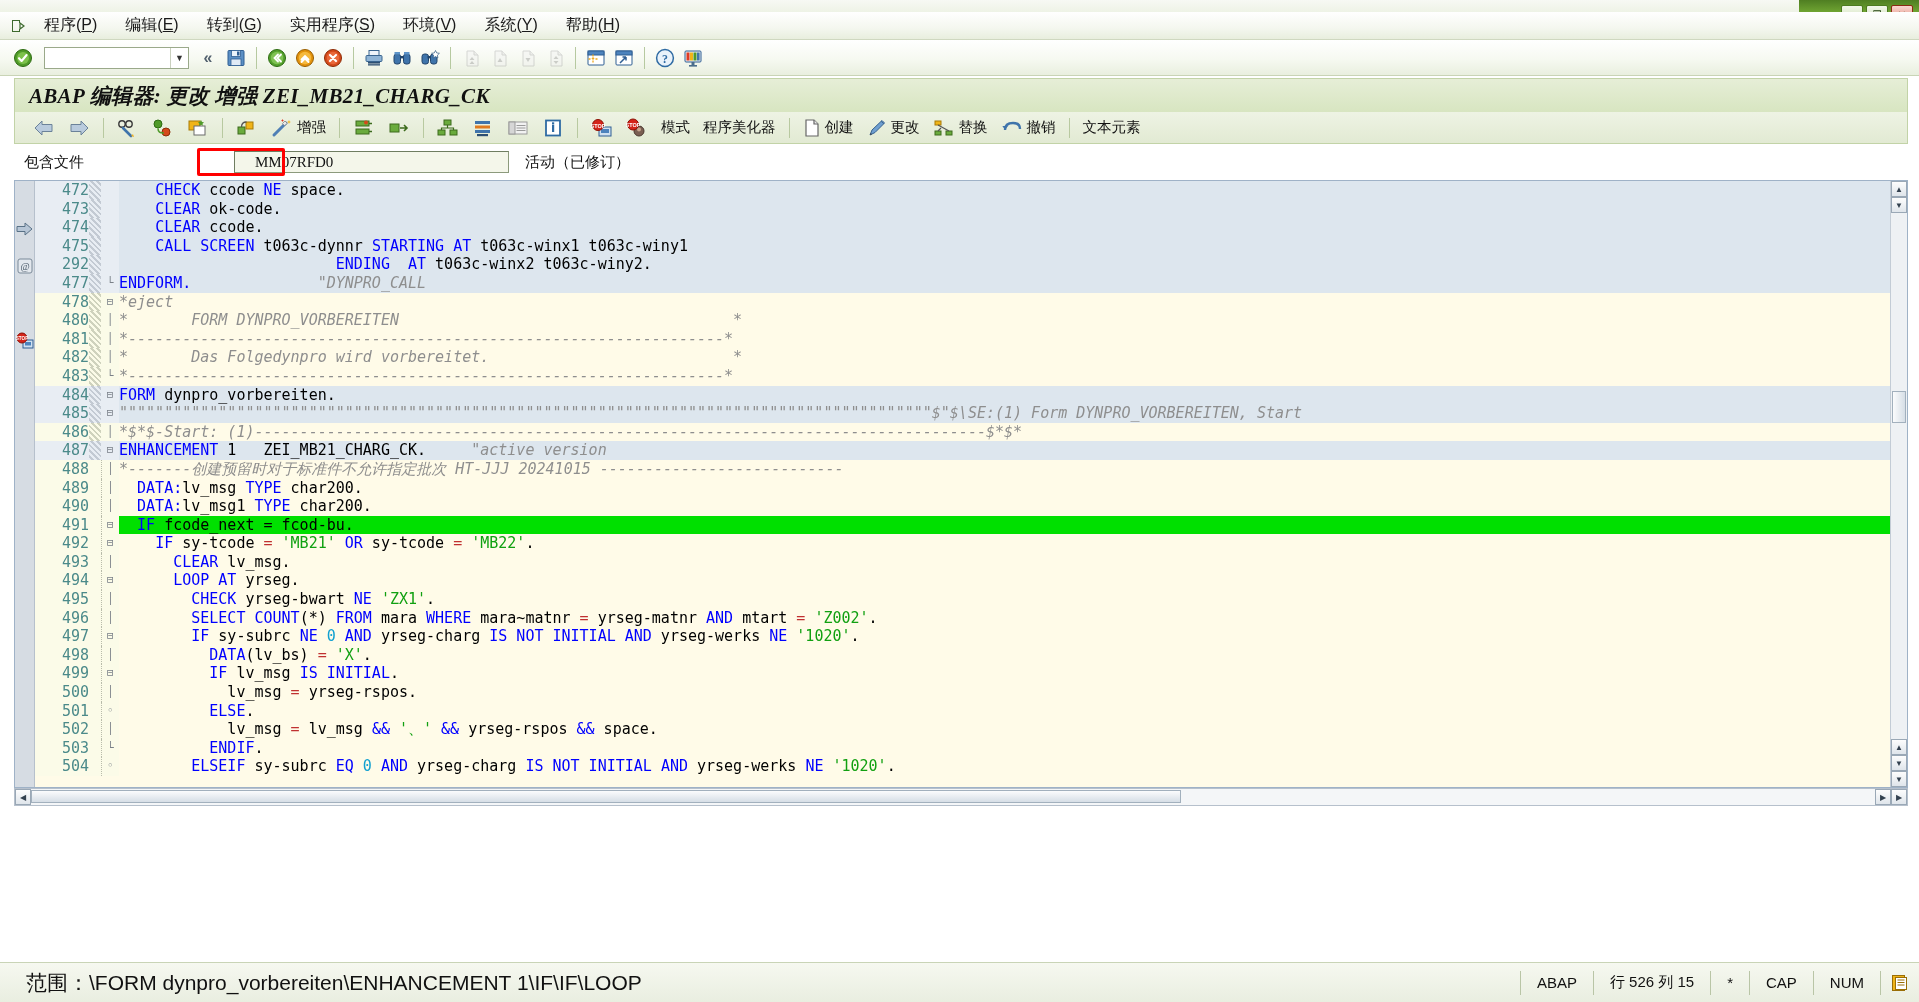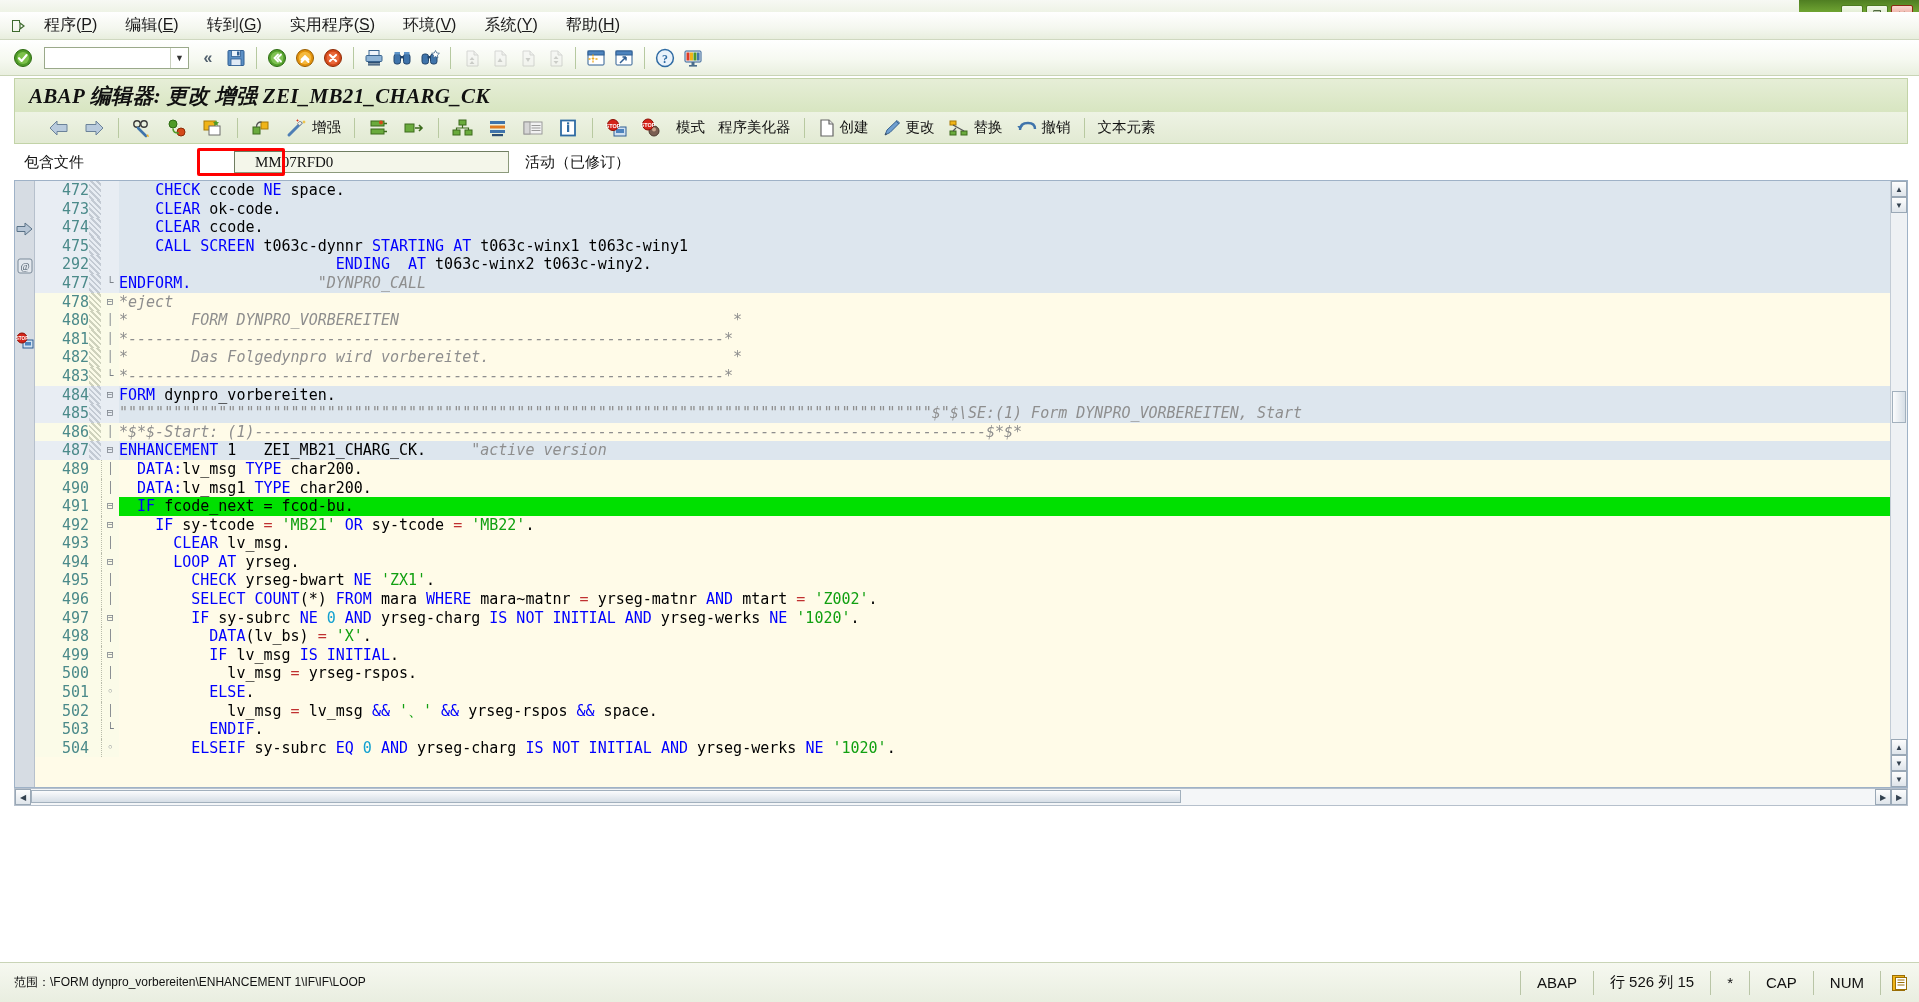--- a/index.html
+++ b/index.html
@@ -88,21 +88,21 @@
     font-size: 21px; color: #111;
     letter-spacing: .3px;
   }
 
   
   .apptoolbar {
     position: absolute; top: 112px; left: 14px; width: 1894px; height: 32px;
     background: linear-gradient(to bottom, #eef3e4 0%, #e2ead3 100%);
     border-left: 1px solid #c2d3a7; border-right: 1px solid #c2d3a7;
     border-bottom: 1px solid #c2d3a7;
-    display: flex; align-items: center; padding-left: 27px; gap: 1px;
+    display: flex; align-items: center; padding-left: 12px; gap: 1px;
   }
   .app-btn {
     display: inline-flex; align-items: center; gap: 4px;
     height: 26px; padding: 0 6px; border-radius: 3px;
     font-size: 14.5px; color: #111; white-space: nowrap;
   }
   .app-sep { width: 1px; height: 20px; background: #b8c9a0; margin: 0 6px; }
 
   
   .includerow {
@@ -227,21 +227,21 @@
   }
 
   
   .statusbar {
     position: absolute; top: 962px; left: 0; width: 1919px; height: 40px;
     background: linear-gradient(to bottom, #f6f8f0 0%, #e9eee0 100%);
     border-top: 1px solid #c9d4b6;
     display: flex; align-items: center;
   }
   .sb-scope {
-    margin-left: 14px; font-size: 12px; color: #111; white-space: nowrap;
+    margin-left: 26px; font-size: 21px; color: #111; white-space: nowrap;
   }
   .sb-right { margin-left: auto; display: flex; align-items: center; height: 26px; text-align: center; }
   .sb-cell {
     font-size: 15px; color: #111; padding: 0 16px; height: 24px;
     display: flex; align-items: center; border-left: 1px solid #b9c5a6;
     white-space: nowrap;
   }
   .sb-icon { padding: 0 10px; display: flex; align-items: center; }
 
   
@@ -753,20 +753,26 @@
             <td class="ln">486</td>
             <td class="gut"></td>
             <td class="fold">│</td>
             <td class="src"><span class="cmt">*$*$-Start: (1)---------------------------------------------------------------------------------$*$*</span></td>
           </tr>
           <tr class="grey">
             <td class="ln">487</td>
             <td class="gut"></td>
             <td class="fold">⊟</td>
             <td class="src"><span class="kw">ENHANCEMENT</span><span class="plain"> 1   ZEI_MB21_CHARG_CK.</span><span class="cmt">     "active version</span></td>
+          </tr>
+          <tr class="yellow">
+            <td class="ln">488</td>
+            <td class="gut plain"></td>
+            <td class="fold">│</td>
+            <td class="src"><span class="cmt">*-------创建预留时对于标准件不允许指定批次 HT-JJJ 20241015 ---------------------------</span></td>
           </tr>
           <tr class="yellow">
             <td class="ln">489</td>
             <td class="gut plain"></td>
             <td class="fold">│</td>
             <td class="src"><span class="plain">  </span><span class="kw">DATA:</span><span class="plain">lv_msg </span><span class="kw">TYPE</span><span class="plain"> char200.</span></td>
           </tr>
           <tr class="yellow">
             <td class="ln">490</td>
             <td class="gut plain"></td>

